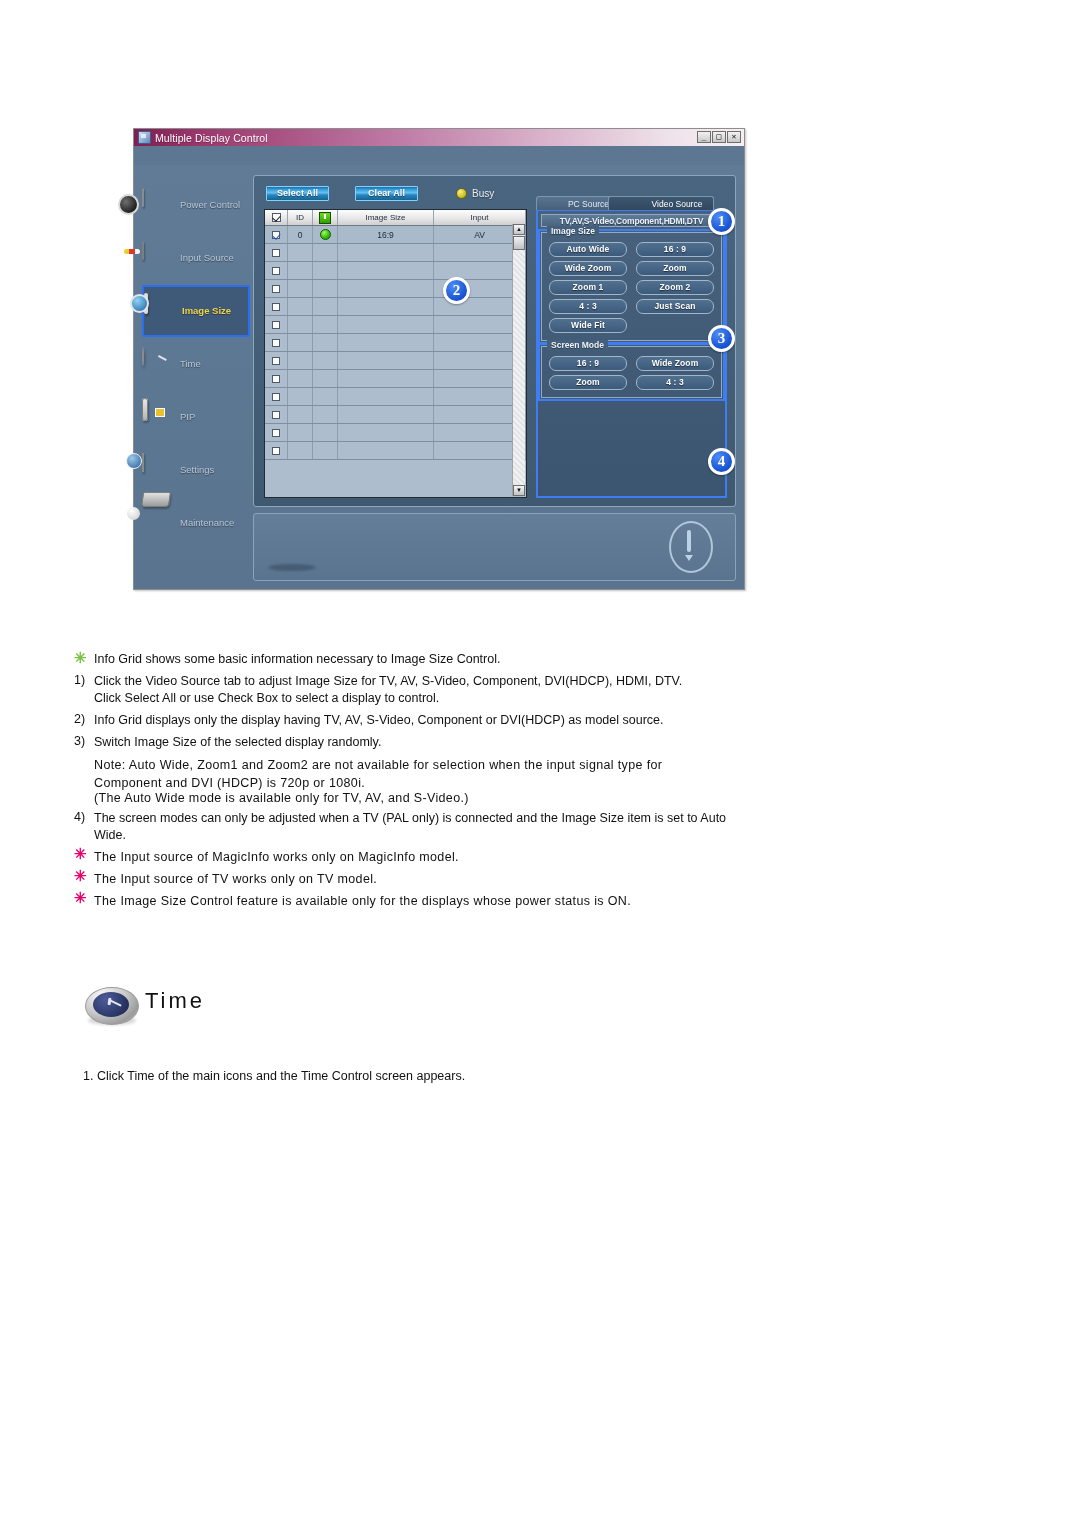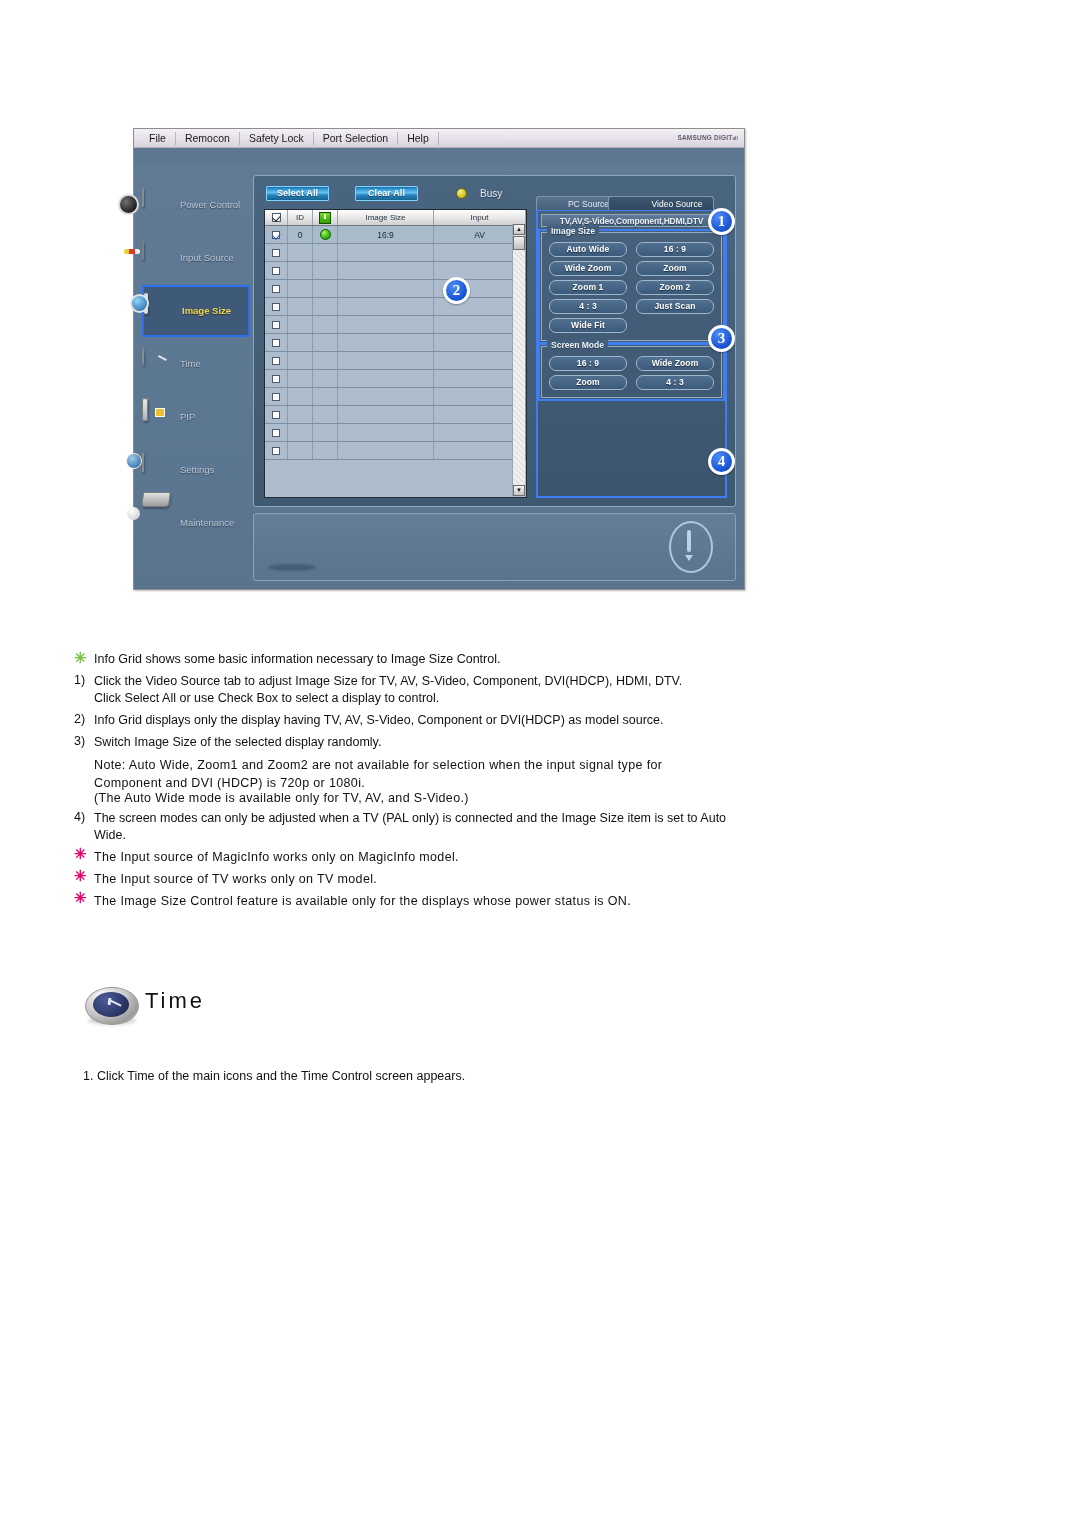--- a/index.html
+++ b/index.html
@@ -73,21 +73,21 @@
     background:#466078;border:1px solid #8fa5bb;border-radius:3px;box-sizing:border-box;
     background:linear-gradient(to bottom,#4a6580,#3f5970);}
 
   .tool-row{position:absolute;left:12px;top:10px;display:flex;align-items:center;gap:26px;}
   .btn-blue{width:63px;height:15px;box-sizing:border-box;border:1px solid #7fd2ff;border-radius:1px;
     background:linear-gradient(to bottom,#1d6ea8 0%,#3ea2dc 22%,#67c2f0 45%,#2a88c4 60%,#16628f 100%);
     color:#ffffff;font-size:9px;font-weight:bold;text-align:center;line-height:13px;letter-spacing:.1px;
     text-shadow:0 1px 1px rgba(0,0,0,.5);}
   .busy-wrap{display:flex;align-items:center;gap:5px;margin-left:12px;}
   .busy-dot{width:9px;height:9px;border-radius:50%;background:radial-gradient(circle at 35% 30%,#f6f08a,#c9bb17 70%,#8e840c);border:1px solid #6e6607;}
-  .busy-txt{font-size:10px;color:#e8edf3;text-shadow:0 1px 1px rgba(0,0,0,.4);margin-left:8px;}
+  .busy-txt{font-size:10px;color:#e8edf3;text-shadow:0 1px 1px rgba(0,0,0,.4);}
 
   
   .grid-wrap{position:absolute;left:10px;top:33px;width:263px;bottom:8px;
     border:1px solid #222b35;background:#aebdcd;box-sizing:border-box;display:flex;flex-direction:column;}
   table.grid{border-collapse:collapse;width:100%;table-layout:fixed;}
   table.grid th{background:linear-gradient(to bottom,#fdfdfd,#e7e7e7 55%,#cfcfcf);
     border-right:1px solid #9aa4ad;border-bottom:1px solid #6f7a85;height:13px;font-size:8px;font-weight:normal;color:#22313f;}
   table.grid td{border-right:1px solid #8b9dae;border-bottom:1px solid #7d90a3;height:15px;font-size:8.5px;
     color:#1b2836;text-align:center;background:#aebdcd;}
   table.grid tr.row-data td{background:#a9bacb;}
@@ -166,29 +166,30 @@
     background:radial-gradient(circle at 35% 28%,#4c5c99,#283362 70%,#1d2650);}
   .sec-icon .hand1{position:absolute;left:24px;top:17px;width:13px;height:2px;background:#e2e7f5;transform:rotate(26deg);border-radius:1px;}
   .sec-icon .hand2{position:absolute;left:23px;top:13px;width:3px;height:7px;background:#e2e7f5;transform:rotate(8deg);border-radius:1px;}
   .sec-icon .shadow{position:absolute;left:3px;top:31px;width:48px;height:9px;border-radius:50%;background:rgba(0,0,0,.16);filter:blur(1.5px);}
 </style>
 </head>
 <body>
 
 <div class="app-window">
 
-
-  <div class="menubar">
-    <span class="menuitem">File</span>
-    <span class="menuitem">Remocon</span>
-    <span class="menuitem">Safety Lock</span>
-    <span class="menuitem">Port Selection</span>
-    <span class="menuitem">Help</span>
-    <span class="samsung-logo"><span>SAMSUNG DIGIT</span><i>all</i></span>
+  <div class="titlebar">
+    <span class="tb-icon"></span>
+    <span class="tb-title">Multiple Display Control</span>
+    <span class="tb-btns">
+      <span class="tb-btn">_</span>
+      <span class="tb-btn">□</span>
+      <span class="tb-btn">✕</span>
+    </span>
   </div>
+
 
   <div class="app-body">
 
     <div class="sidebar">
       <div class="side-item">
         <span class="ic"><span class="ic-power"></span></span>
         <span class="side-label">Power Control</span>
       </div>
       <div class="side-item">
         <span class="ic"><span class="ic-input"></span></span>

